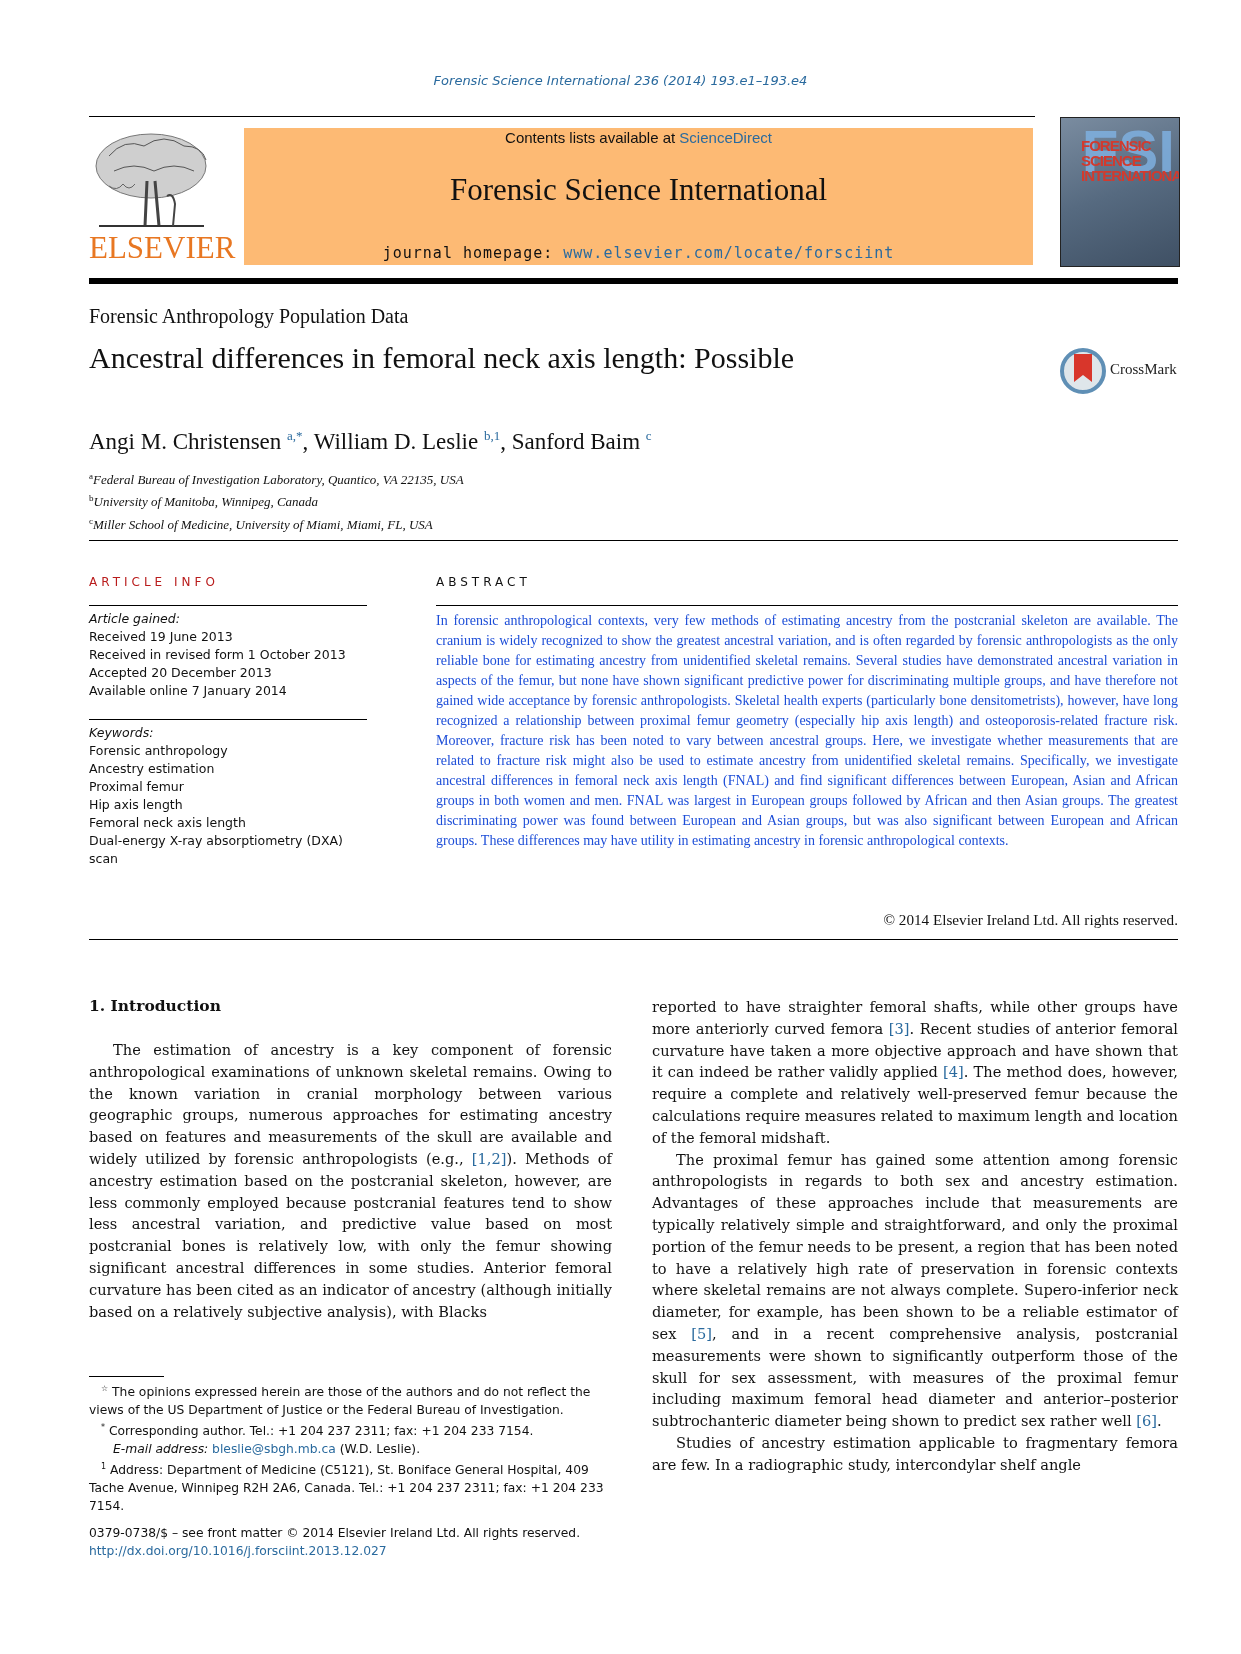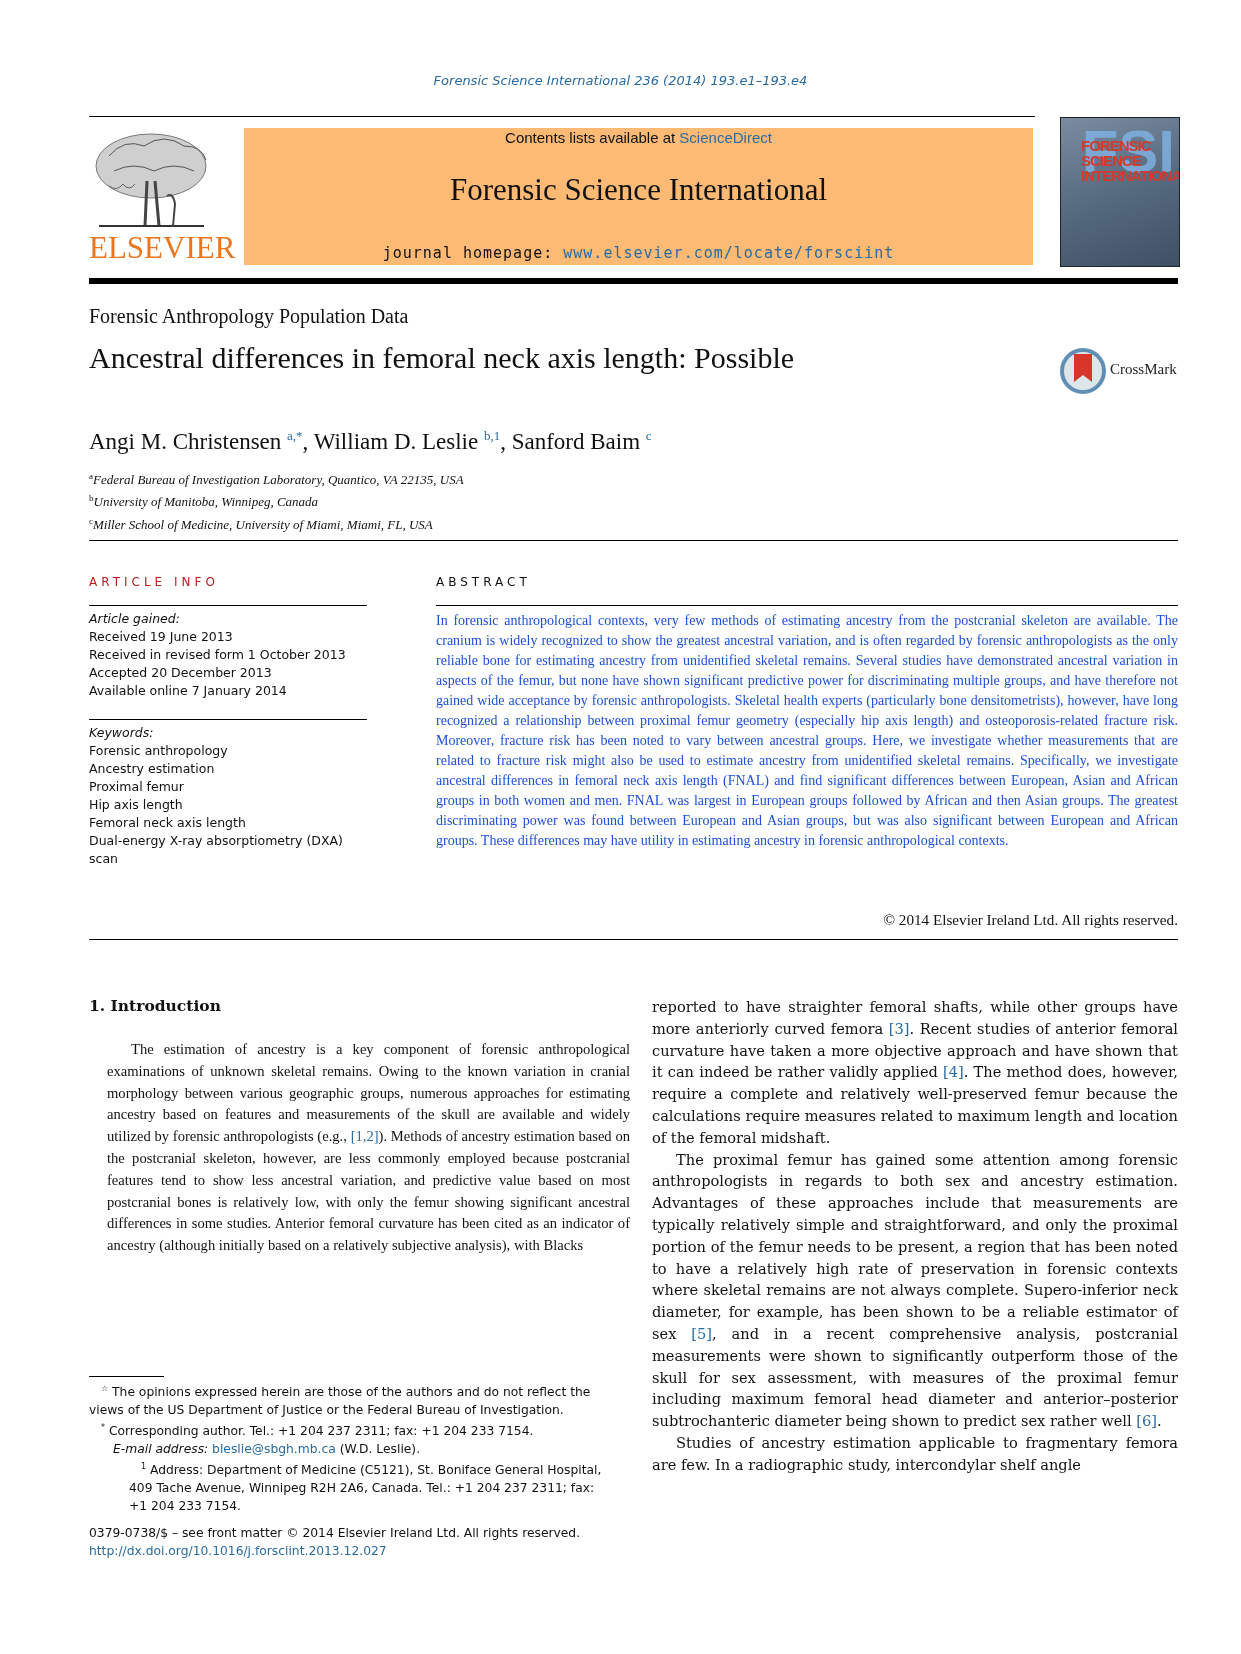--- a/index.html
+++ b/index.html
@@ -49,21 +49,21 @@
   .kw-block .lbl { font-style: italic; }
 
   .abstract { left: 436px; top: 611px; width: 742px; font-family: "Liberation Serif", serif; font-size: 14px; line-height: 20px; text-align: justify; color: #1d4ed8; }
   .copyright { left: 436px; top: 911px; width: 742px; text-align: right; font-family: "Liberation Serif", serif; font-size: 15.2px; color: #111; }
 
   .rule-bottom { left: 89px; top: 939px; width: 1089px; height: 1px; background: #000; }
 
   .col { font-family: "DejaVu Serif", serif; font-size: 14.6px; line-height: 21.8px; text-align: justify; color: #111; }
   .col p { margin: 0; text-indent: 24px; }
   .col p.noind { text-indent: 0; }
-  .col-left { left: 107px; top: 1039px; width: 523px; font-family: Liberation Serif, serif; }
+  .col-left { left: 89px; top: 1039px; width: 523px; }
   .col-right { left: 652px; top: 996px; width: 526px; }
   .sec-head { left: 89px; top: 996px; font-family: "DejaVu Serif", serif; font-weight: bold; font-size: 15.5px; color: #111; }
 
   .fn-rule { left: 89px; top: 1376px; width: 75px; height: 1px; background: #000; }
   .footnotes { left: 89px; top: 1380px; width: 523px; font-family: "DejaVu Sans", sans-serif; font-size: 12.3px; line-height: 18px; color: #111; }
   .footnotes .fn { margin: 0; }
   .footnotes sup { font-size: 8px; }
   .front-matter { left: 89px; top: 1524px; width: 600px; font-family: "DejaVu Sans", sans-serif; font-size: 12.3px; line-height: 18px; color: #111; }
 </style>
 </head>
@@ -174,19 +174,19 @@
   <p class="noind"><span>reported to have straighter femoral shafts, while other groups have more anteriorly curved femora </span><a class="link">[3]</a><span>. Recent studies of anterior femoral curvature have taken a more objective approach and have shown that it can indeed be rather validly applied </span><a class="link">[4]</a><span>. The method does, however, require a complete and relatively well-preserved femur because the calculations require measures related to maximum length and location of the femoral midshaft.</span></p>
   <p><span>The proximal femur has gained some attention among forensic anthropologists in regards to both sex and ancestry estimation. Advantages of these approaches include that measurements are typically relatively simple and straightforward, and only the proximal portion of the femur needs to be present, a region that has been noted to have a relatively high rate of preservation in forensic contexts where skeletal remains are not always complete. Supero-inferior neck diameter, for example, has been shown to be a reliable estimator of sex </span><a class="link">[5]</a><span>, and in a recent comprehensive analysis, postcranial measurements were shown to significantly outperform those of the skull for sex assessment, with measures of the proximal femur including maximum femoral head diameter and anterior–posterior subtrochanteric diameter being shown to predict sex rather well </span><a class="link">[6]</a><span>.</span></p>
   <p>Studies of ancestry estimation applicable to fragmentary femora are few. In a radiographic study, intercondylar shelf angle</p>
 </div>
 
 <div class="abs fn-rule"></div>
 <div class="abs footnotes">
   <div class="fn" style="text-indent:12px;"><sup>☆</sup> <span>The opinions expressed herein are those of the authors and do not reflect the views of the US Department of Justice or the Federal Bureau of Investigation.</span></div>
   <div class="fn" style="padding-left:12px;"><sup>*</sup> <span>Corresponding author. Tel.: +1 204 237 2311; fax: +1 204 233 7154.</span></div>
   <div class="fn" style="padding-left:24px;"><i>E-mail address: </i><a class="link">bleslie@sbgh.mb.ca</a><span> (W.D. Leslie).</span></div>
-  <div class="fn" style="text-indent:12px;margin-left:40px;"><sup>1</sup> <span>Address: Department of Medicine (C5121), St. Boniface General Hospital, 409 Tache Avenue, Winnipeg R2H 2A6, Canada. Tel.: +1 204 237 2311; fax: +1 204 233 7154.</span></div>
+  <div class="fn" style="text-indent:12px;"><sup>1</sup> <span>Address: Department of Medicine (C5121), St. Boniface General Hospital, 409 Tache Avenue, Winnipeg R2H 2A6, Canada. Tel.: +1 204 237 2311; fax: +1 204 233 7154.</span></div>
 </div>
 
 <div class="abs front-matter">
   <div>0379-0738/$ – see front matter © 2014 Elsevier Ireland Ltd. All rights reserved.</div>
   <a class="link">http://dx.doi.org/10.1016/j.forsciint.2013.12.027</a>
 </div>
 
 </body></html>

